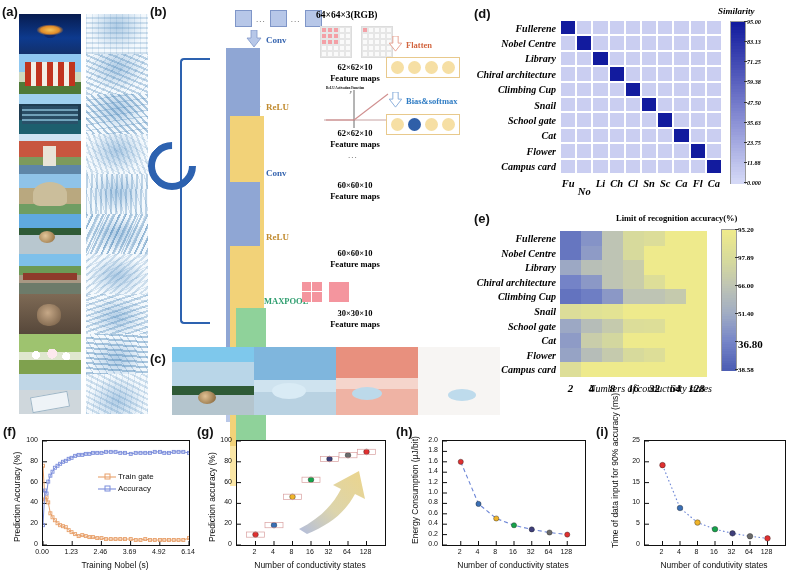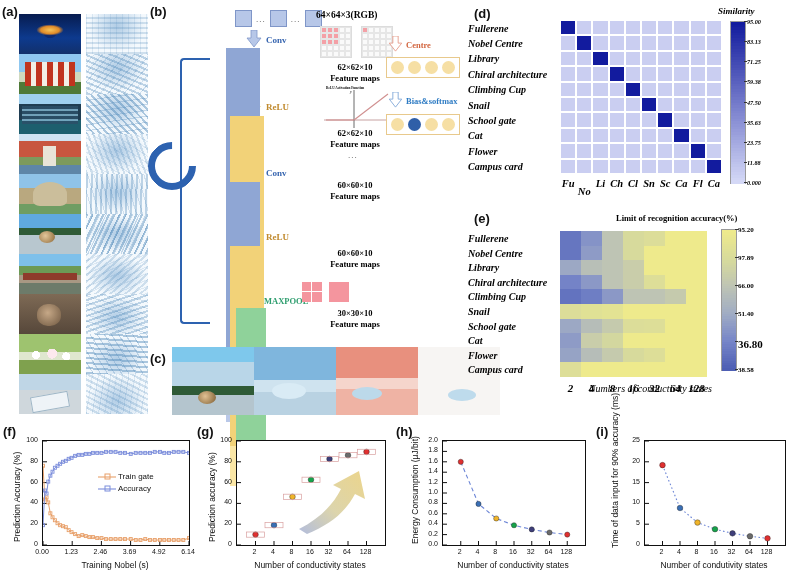--- a/index.html
+++ b/index.html
@@ -82,21 +82,21 @@
      background:#bcd9ea;}
   .c4b{background:#f7f5f3;}
   .c4b:after{content:"";position:absolute;left:30px;top:42px;width:28px;height:12px;border-radius:50%;
      background:#bedbec;}
 
   
   #panel-d{left:468px;top:0;width:331px;height:205px;}
   #panel-e{left:468px;top:205px;width:331px;height:212px;}
   .hmgrid{display:grid;position:absolute;}
   .hmcell{border:.5px solid #ffffff;}
-  .rowlbl{font-style:italic;font-weight:bold;font-size:10px;
+  .rowlbl{font-style:italic;font-weight:bold;font-size:10px;text-align:right;
           white-space:nowrap;position:absolute;font-family:Liberation Serif, serif;}
   .collbl{font-style:italic;font-weight:bold;font-size:10.5px;text-align:center;position:absolute;}
   .cbar{position:absolute;border:1px solid #9a9a9a;}
   .cbtick{position:absolute;font-style:italic;font-size:6.2px;font-weight:bold;white-space:nowrap;}
   .cbtitle{position:absolute;font-style:italic;font-weight:bold;font-size:9px;}
 
   
   .plot{position:absolute;top:420px;height:166px;}
   .pframe{position:absolute;border:1.4px solid #111;background:#fff;}
   .axlbl{position:absolute;font-family:"Liberation Sans",sans-serif;font-size:8.5px;color:#111;
@@ -340,21 +340,21 @@
   </div>
 
   <div class="abs lbl-s" style="left:150px;top:308px;width:110px;">30×30×10</div>
   <div class="abs lbl-s" style="left:150px;top:319px;width:110px;">Feature maps</div>
 
   <div class="abs" style="left:238px;top:36px;">
     <svg width="15" height="16" viewBox="0 0 16 18">
         <path d="M5 0 h6 v8 h4 L8 17 L1 8 h4 z" fill="#fff" stroke="#e59b8a" stroke-width="1"></path>
       </svg>
   </div>
-  <div class="abs lbl-s" style="left:256px;top:40px;color:#d2653f;font-size:8.5px;">Centre</div>
+  <div class="abs lbl-s" style="left:256px;top:40px;color:#d2653f;font-size:8.5px;">Flatten</div>
   <div class="abs neuronbox" style="left:236px;top:57px;">
     <div class="neuron"></div>
     <div class="neuron"></div>
     <div class="neuron"></div>
     <div class="neuron"></div>
   </div>
 
   <div class="abs" style="left:238px;top:92px;">
     <svg width="15" height="16" viewBox="0 0 16 18">
         <path d="M5 0 h6 v8 h4 L8 17 L1 8 h4 z" fill="#fff" stroke="#7fa7d8" stroke-width="1"></path>

